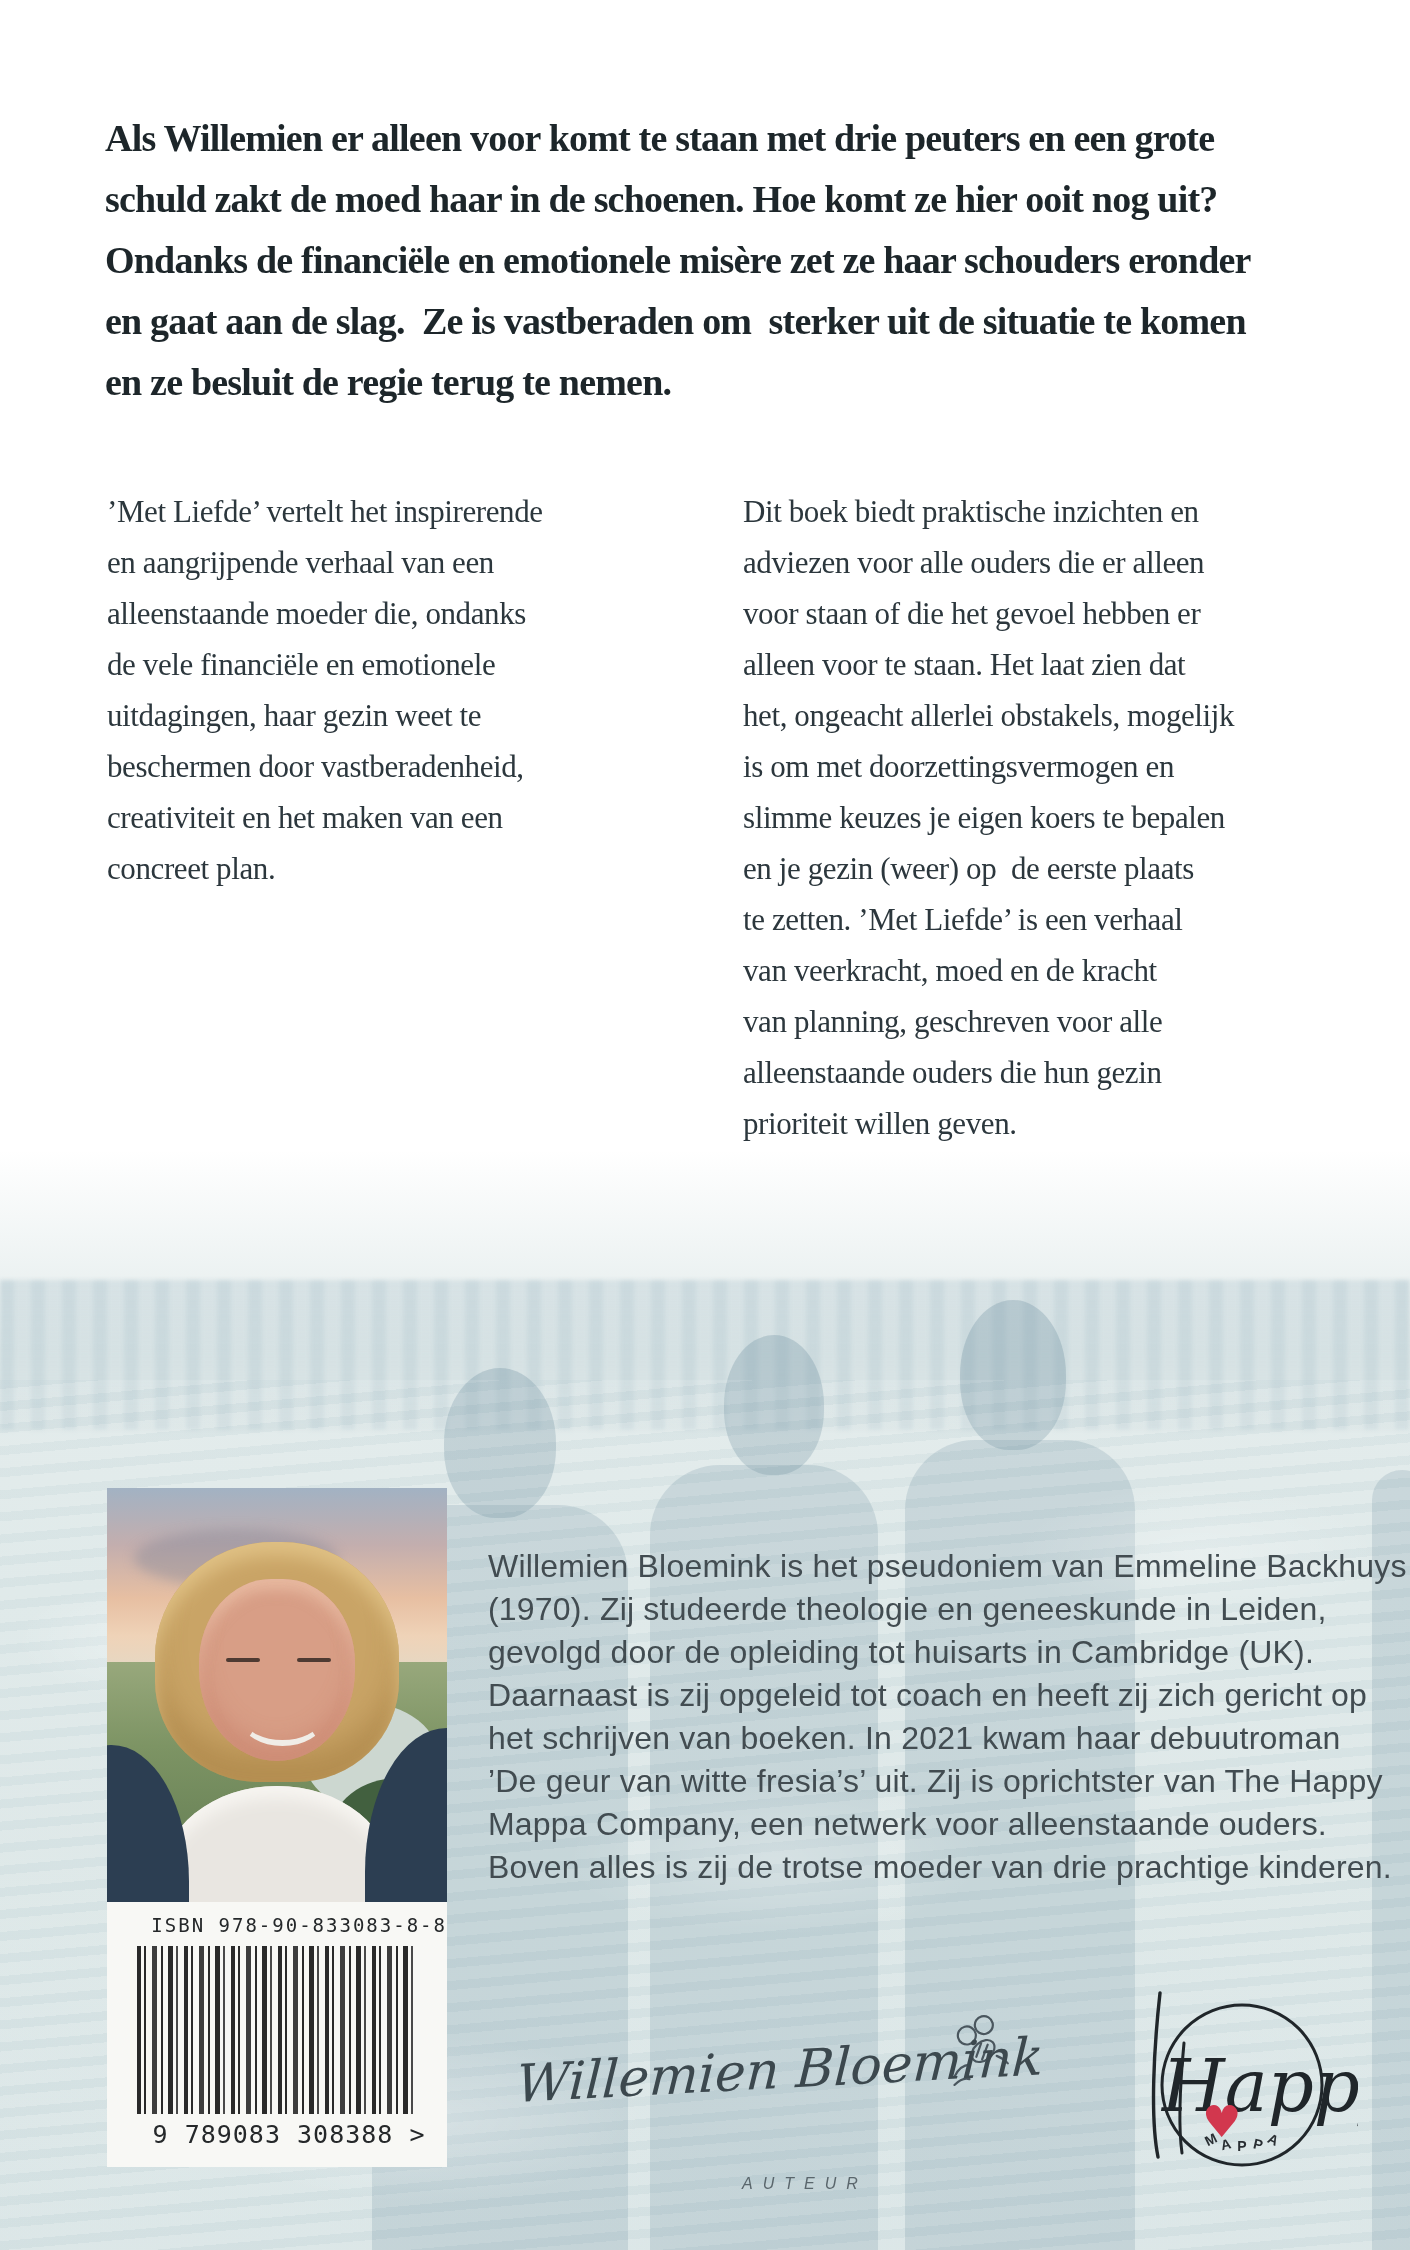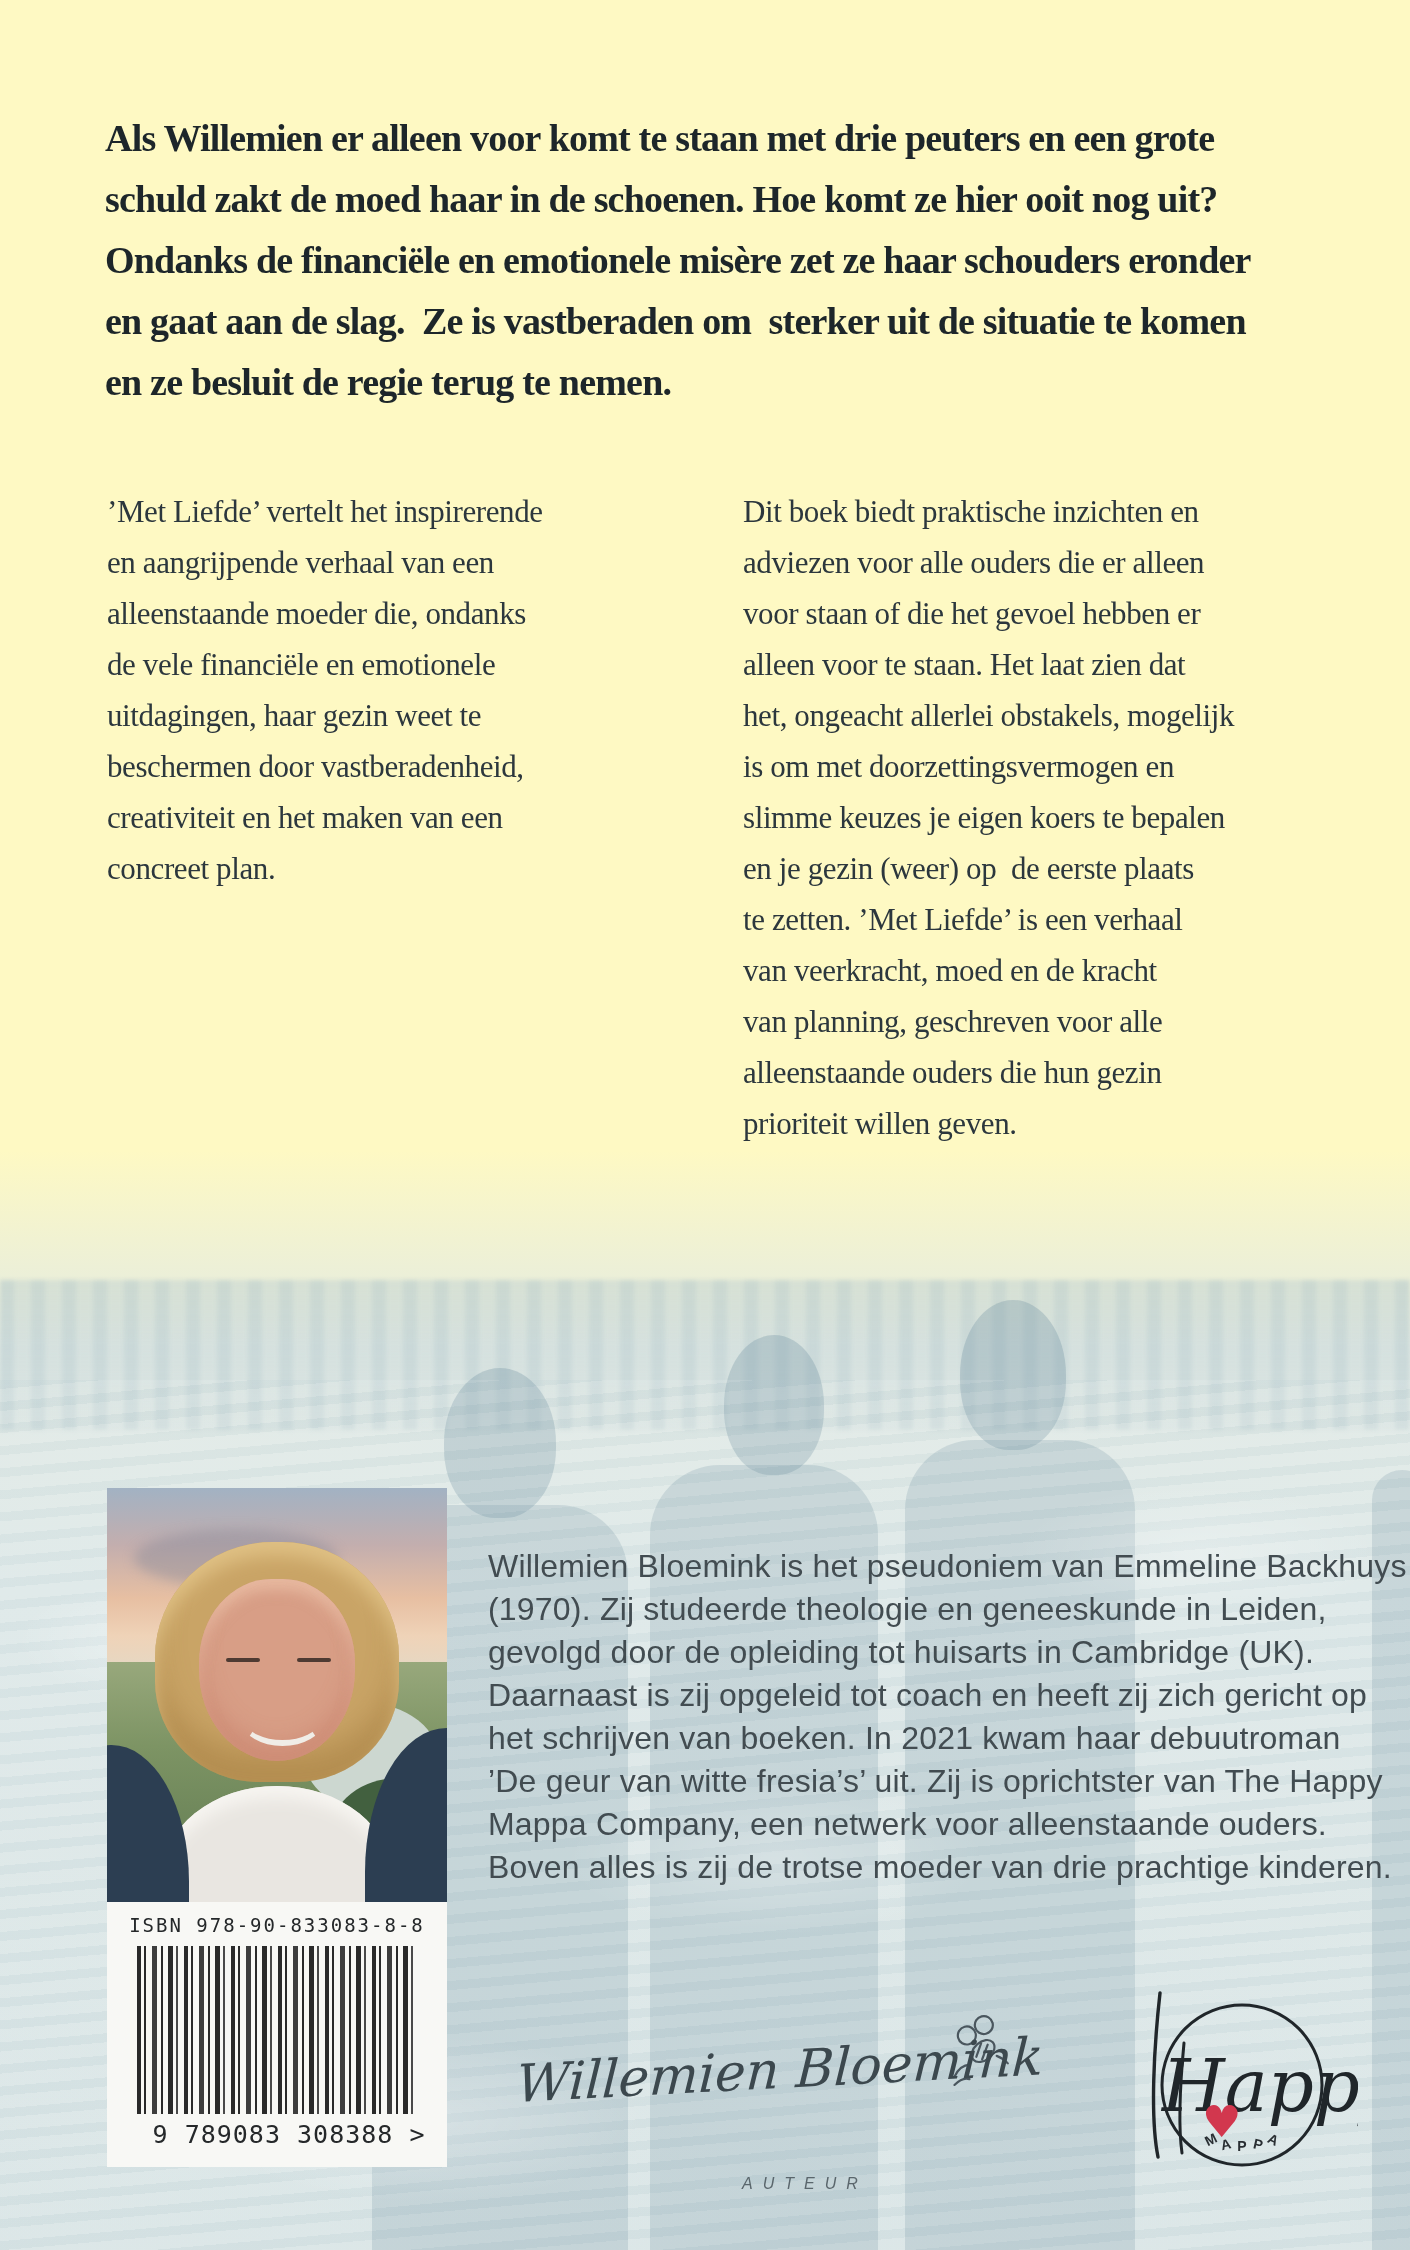--- a/index.html
+++ b/index.html
@@ -1,18 +1,18 @@
 <!DOCTYPE html>
 <html><head>
 <meta charset="utf-8">
 <style>
   html,body{margin:0;padding:0;background:#9aa7ab;}
   .cover{
     position:relative; width:1410px; height:2250px; overflow:hidden;
-    background:#fef9c3;
+    background:#ffffff;
     font-family:"Liberation Serif", serif;
   }
   
   .wash{
     position:absolute; left:0; top:1150px; width:1410px; height:1100px;
     background:linear-gradient(180deg, rgba(213,228,232,0) 0%, rgba(222,232,232,.9) 18%, #dde8e8 40%, #d8e4e5 100%);
   }
   .horizon-band{
     position:absolute; left:0; top:1280px; width:1410px; height:150px;
     background:
@@ -71,21 +71,21 @@
   .ph-hoodie{ left:16%; top:72%; width:68%; height:45%; border-radius:50% 50% 0 0; background:#e9e6e1;
     box-shadow:inset 0 12px 16px #f7f5f1; }
   .ph-jack-l{ left:-14%; top:62%; width:38%; height:55%; border-radius:40% 60% 0 0; background:#2c3e52; }
   .ph-jack-r{ left:76%; top:58%; width:40%; height:58%; border-radius:60% 40% 0 0; background:#2c3e52; }
   
   .barcode{
     position:absolute; left:107px; top:1902px; width:340px; height:265px;
     background:#f8f8f5;
   }
   .isbn-line{
-    position:absolute; left:0; top:12px; width:100%; text-align:center;
+    position:absolute; left:0; top:12px; width:100%; text-align:right;
     font-family:"DejaVu Sans Mono", monospace; font-size:19px; letter-spacing:2px; color:#25282a;
   }
   .bars{
     position:absolute; left:30px; top:44px; width:280px; height:168px;
     background:repeating-linear-gradient(90deg,
       #2a2a2a 0 4px, #f8f8f5 4px 7px, #2a2a2a 7px 9px, #f8f8f5 9px 15px,
       #3d3d3d 15px 20px, #f8f8f5 20px 24px, #2a2a2a 24px 26px, #f8f8f5 26px 31px,
       #2a2a2a 31px 36px, #f8f8f5 36px 39px, #4a4a4a 39px 41px, #f8f8f5 41px 47px);
   }
   .digits-line{

